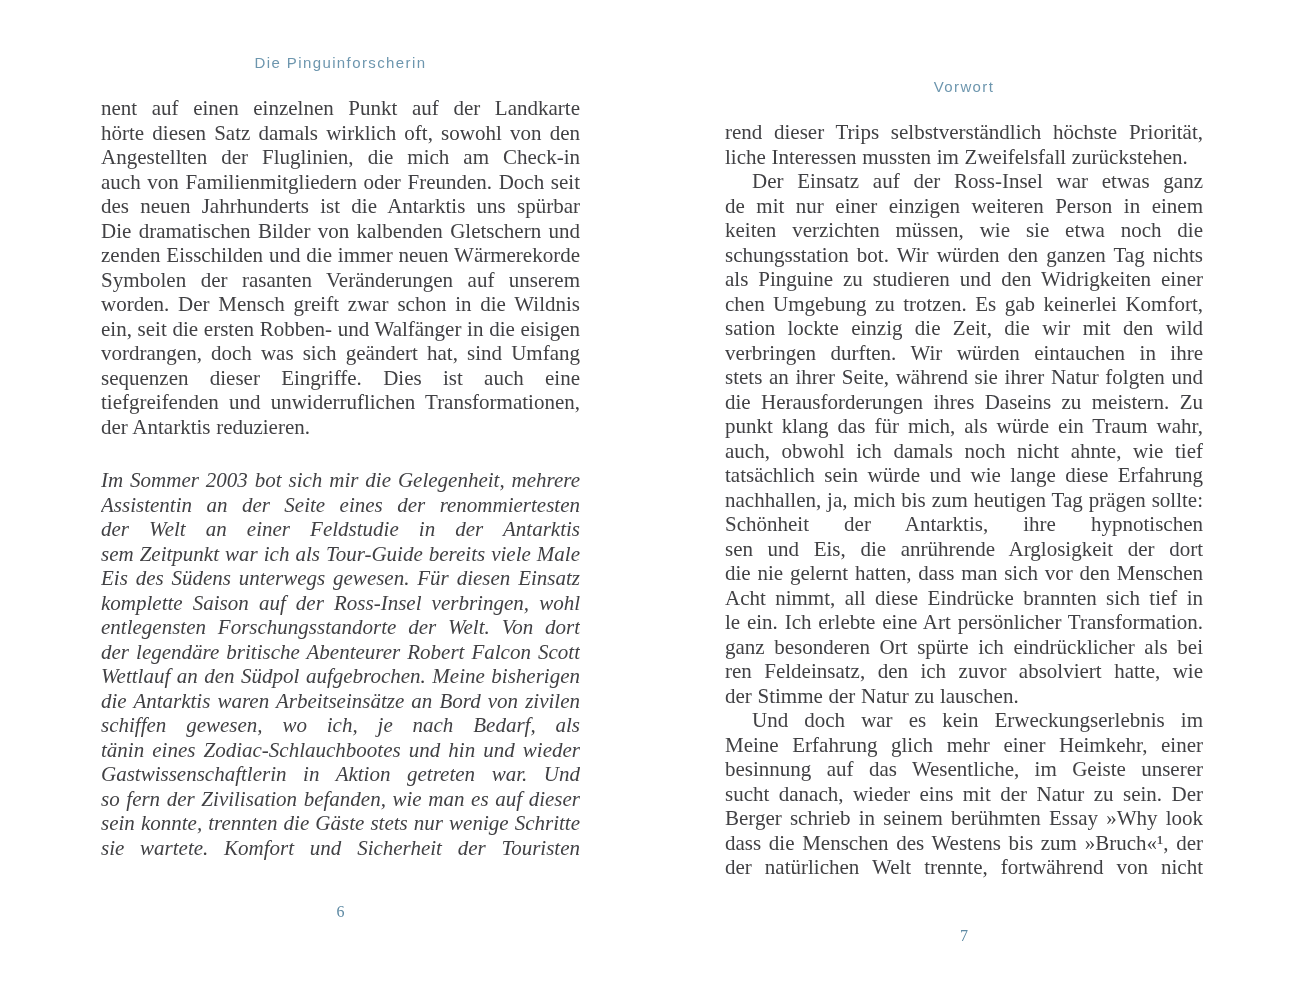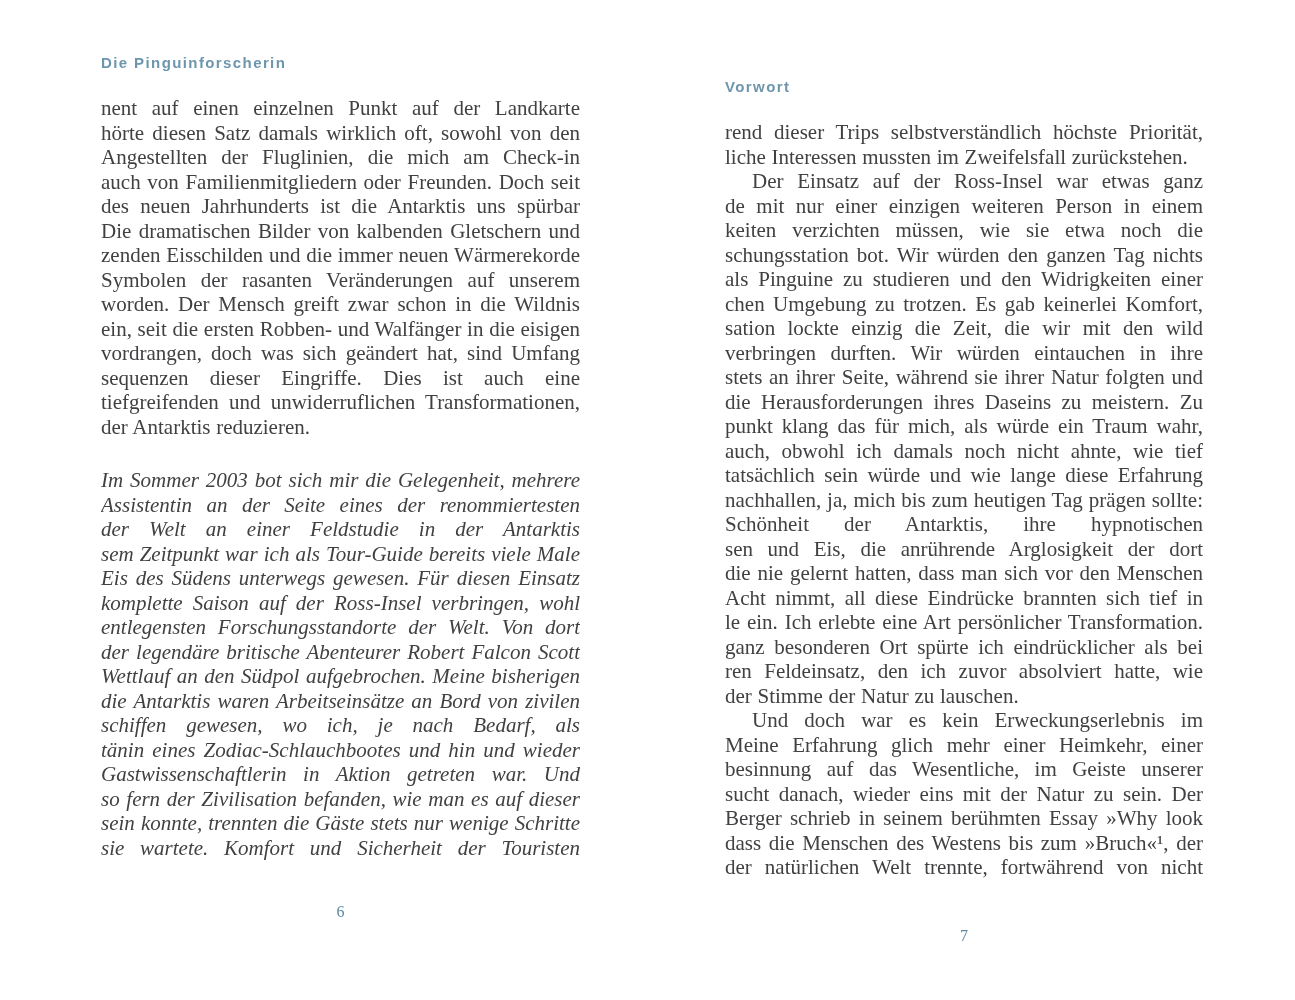--- a/index.html
+++ b/index.html
@@ -21,24 +21,24 @@
     position:absolute;
     top:0;
     height:1000px;
   }
   .page-left{ left:101px; width:479px; }
   .page-right{ left:725px; width:478px;margin-top:24px; }
   .page-header{
     position:absolute;
     top:54px;
     width:100%;
-    text-align:left;
+    text-align:center;
     font-family:"Liberation Sans","DejaVu Sans",sans-serif;
     font-size:15px;
-    font-weight:700;
+    font-weight:400;
     letter-spacing:1.4px;
     color:var(--accent);
   }
   .page-body{
     position:absolute;
     top:96px;
     width:100%;
     font-family:"Liberation Serif","DejaVu Serif",serif;
     font-size:21px;
     color:var(--ink);

